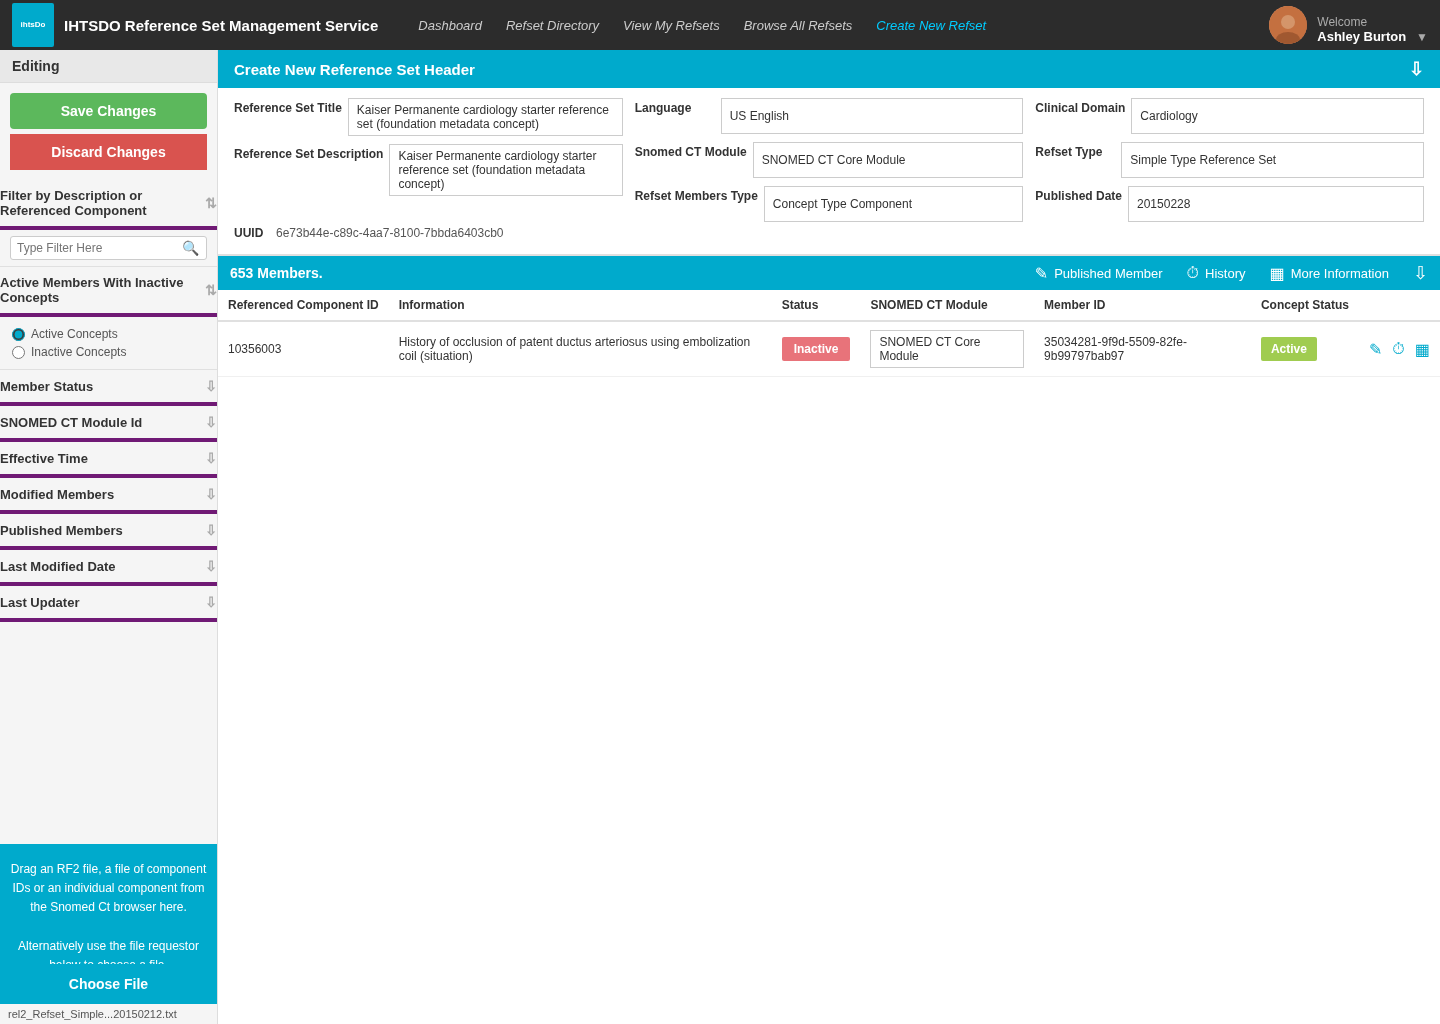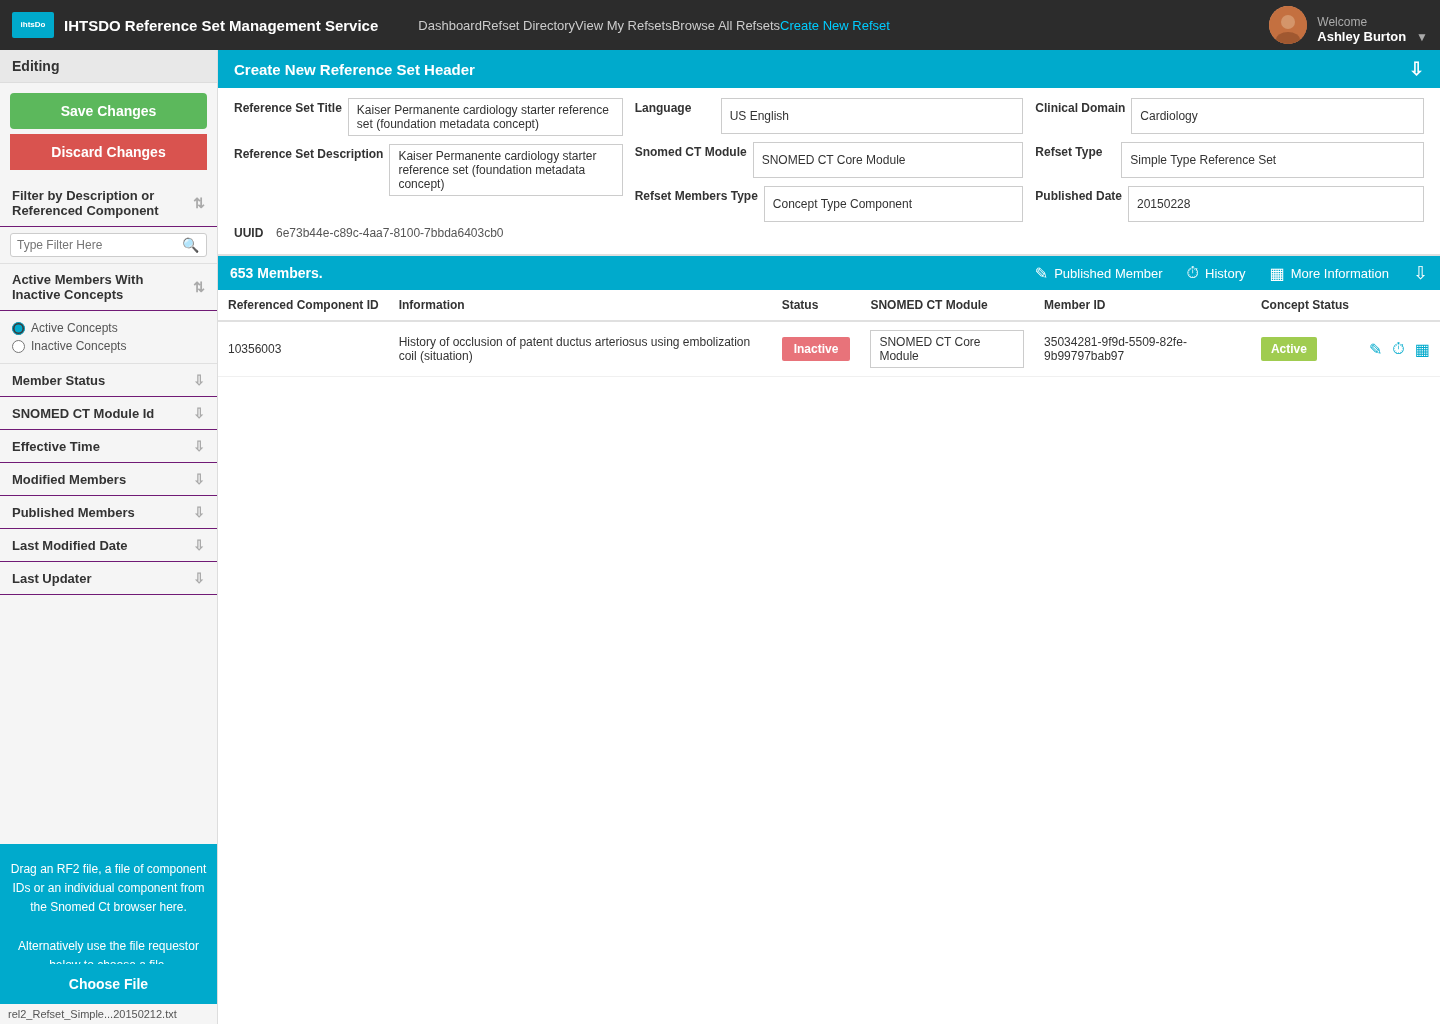--- a/index.html
+++ b/index.html
@@ -10,31 +10,31 @@
       background: #2c2c2c;
       height: 50px;
       display: flex;
       align-items: center;
       padding: 0 12px;
       flex-shrink: 0;
     }
     .logo-block {
       background: #00aacc;
       width: 42px;
-      height: 26px;
+      height: 44px;
       display: flex;
       align-items: center;
       justify-content: center;
       border-radius: 2px;
       margin-right: 10px;
       flex-shrink: 0;
     }
     .logo-text { color: #fff; font-size: 8px; font-weight: bold; text-align: center; line-height: 1.2; }
     .app-title { color: #fff; font-size: 15px; font-weight: bold; margin-right: 40px; }
-    .nav-links { display: flex; flex: 1; }
+    .nav-links { display: flex; gap: 24px; flex: 1; font-style: italic; }
     .nav-link { color: #ccc; font-size: 13px; cursor: pointer; text-decoration: none; }
     .nav-link.active { color: #00ccff; }
     .nav-user { display: flex; align-items: flex-end; gap: 10px; }
     .nav-avatar { width: 38px; height: 38px; border-radius: 50%; background: #cc8866; overflow: hidden; flex-shrink: 0; }
     .nav-avatar-img { width: 38px; height: 38px; border-radius: 50%; background: linear-gradient(135deg, #d4956a 0%, #c47040 50%, #a05830 100%); display: flex; align-items: center; justify-content: center; }
     .welcome-text { color: #aaa; font-size: 12px; }
     .welcome-name { color: #fff; font-size: 13px; font-weight: bold; }
     .nav-dropdown-icon { color: #aaa; font-size: 12px; cursor: pointer; }
 
     
@@ -75,25 +75,25 @@
       color: #fff;
       border: none;
       border-radius: 0;
       padding: 10px;
       font-size: 14px;
       font-weight: bold;
       cursor: pointer;
       width: calc(100% - 20px);
     }
     .sidebar-section {
-      padding: 8px 12px;
+      padding: 8px 0;
       display: flex;
       align-items: center;
       justify-content: space-between;
-      border-bottom: 1px solid #701a75;
+      border-bottom: 4px solid #701a75;
       font-size: 13px;
       font-weight: bold;
       color: #333;
     }
     .sidebar-section-icon { color: #aaa; font-size: 14px; cursor: pointer; }
     .filter-section { padding: 6px 10px; border-bottom: 1px solid #e0e0e0; }
     .filter-input-wrap { display: flex; align-items: center; border: 1px solid #ccc; border-radius: 3px; background: #fff; padding: 3px 6px; }
     .filter-input { border: none; outline: none; flex: 1; font-size: 12px; }
     .filter-search-icon { color: #00aacc; font-size: 14px; }
     .radio-group { padding: 6px 12px; border-bottom: 1px solid #e0e0e0; }

